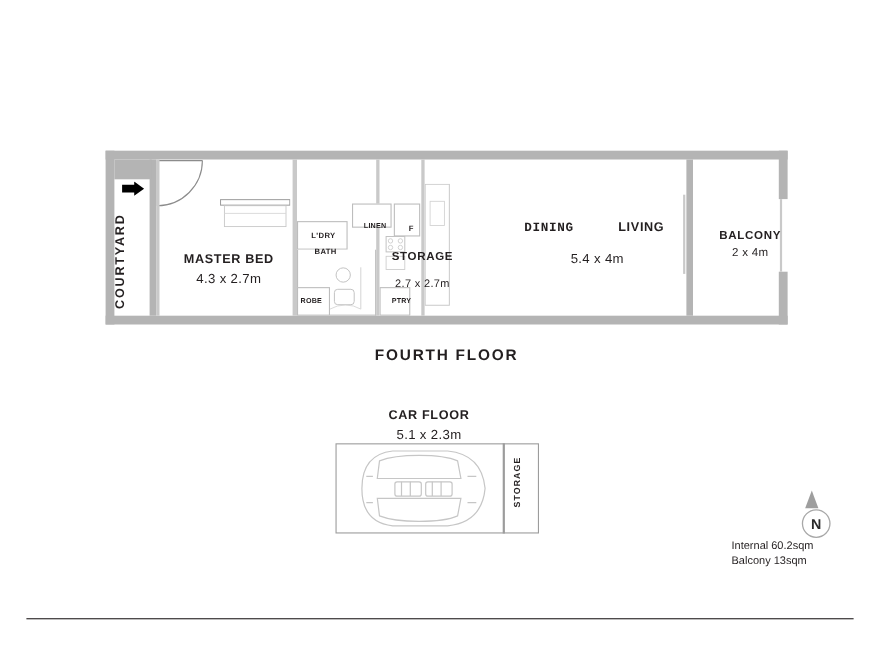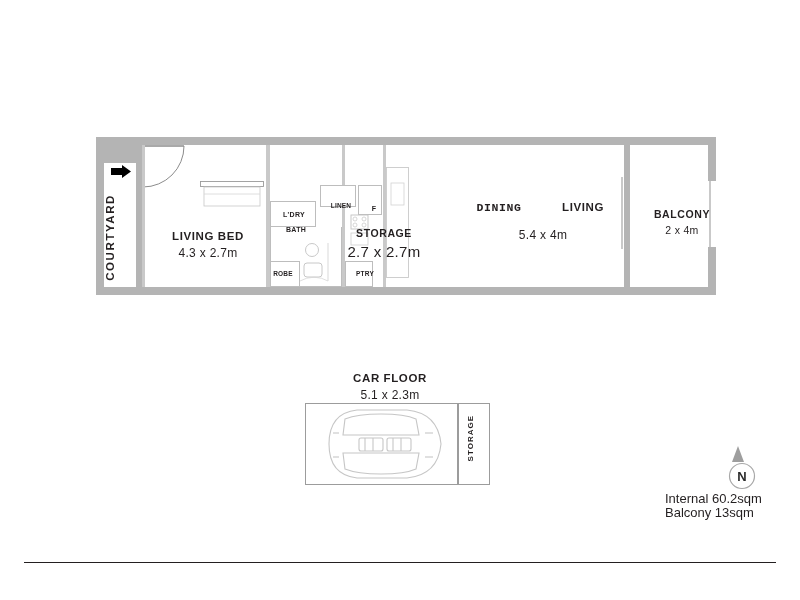--- a/index.html
+++ b/index.html
@@ -81,21 +81,21 @@
   .brand {
     position: absolute;
     font-family: "Liberation Serif", serif;
     font-size: 29px;
     font-weight: 700;
     letter-spacing: -0.4px;
     color: #231f20;
   }
   .area-line {
     position: absolute;
-    font-size: 13px;
+    font-size: 10px;
     color: #231f20;
   }
 </style>
 </head>
 <body>
 
 <div id="stage">
 
   <div class="abs" style="left:96px; top:137px; width:620px; height:158px;">
 
@@ -170,40 +170,41 @@
 
     <div class="room" style="left:611px; top:44px; width:10px; height:66px; background:#ffffff;"></div>
     <div class="thin" style="left:613px; top:44px; width:1.5px; height:66px;"></div>
 
     <div class="thin" style="left:525px; top:40px; width:1.5px; height:72px;"></div>
 
   </div>
 
   <div class="txt room-name vert" style="left:104px; top:194px; letter-spacing:1.6px;">COURTYARD</div>
 
-  <div class="txt room-name ctr" style="left:140px; top:230px; width:136px;">LIVING BED</div>
+  <div class="txt room-name ctr" style="left:140px; top:230px; width:136px;">MASTER BED</div>
   <div class="txt room-dim ctr" style="left:140px; top:246px; width:136px;">4.3 x 2.7m</div>
 
   <div class="txt small-label ctr" style="left:270px; top:211px; width:48px;">L'DRY</div>
   <div class="txt small-label ctr" style="left:272px; top:226px; width:48px;">BATH</div>
   <div class="txt tiny-label ctr" style="left:265px; top:270px; width:36px;">ROBE</div>
   <div class="txt tiny-label ctr" style="left:322px; top:202px; width:38px;">LINEN</div>
   <div class="txt small-label ctr" style="left:362px; top:205px; width:24px;">F</div>
   <div class="txt tiny-label ctr" style="left:349px; top:270px; width:32px;">PTRY</div>
 
   <div class="txt room-name sm ctr" style="left:349px; top:227px; width:70px;">STORAGE</div>
-  <div class="txt room-dim ctr" style="left:343px; top:243px; width:82px; font-size:15px;">2.7 x 2.7m</div>
+  <div class="txt room-dim ctr" style="left:343px; top:253px; width:82px; font-size:10px;">2.7 x 2.7m</div>
 
   <div class="txt room-name ctr" style="left:464px; top:201px; width:70px;font-family:Liberation Mono, monospace;">DINING</div>
   <div class="txt room-name ctr" style="left:548px; top:201px; width:70px;">LIVING</div>
   <div class="txt room-dim ctr" style="left:503px; top:228px; width:80px;">5.4 x 4m</div>
 
   <div class="txt room-name sm ctr" style="left:643px; top:208px; width:78px;">BALCONY</div>
   <div class="txt room-dim ctr" style="left:648px; top:224px; width:68px; font-size:10.5px;">2 x 4m</div>
 
+  <div class="txt floor-title ctr" style="left:296px; top:314px; width:220px;">FOURTH FLOOR</div>
 
   <div class="txt room-name ctr" style="left:330px; top:372px; width:120px;">CAR FLOOR</div>
   <div class="txt room-dim ctr" style="left:330px; top:388px; width:120px;">5.1 x 2.3m</div>
 
   <div class="abs" style="left:305px; top:403px; width:185px; height:82px;">
 
     <div class="abs" style="left:0; top:0; width:185px; height:82px; border:1.6px solid #9c9c9c; background:#fff;"></div>
 
     <div class="abs" style="left:152px; top:0; width:1.6px; height:82px; background:#9c9c9c;"></div>
 

